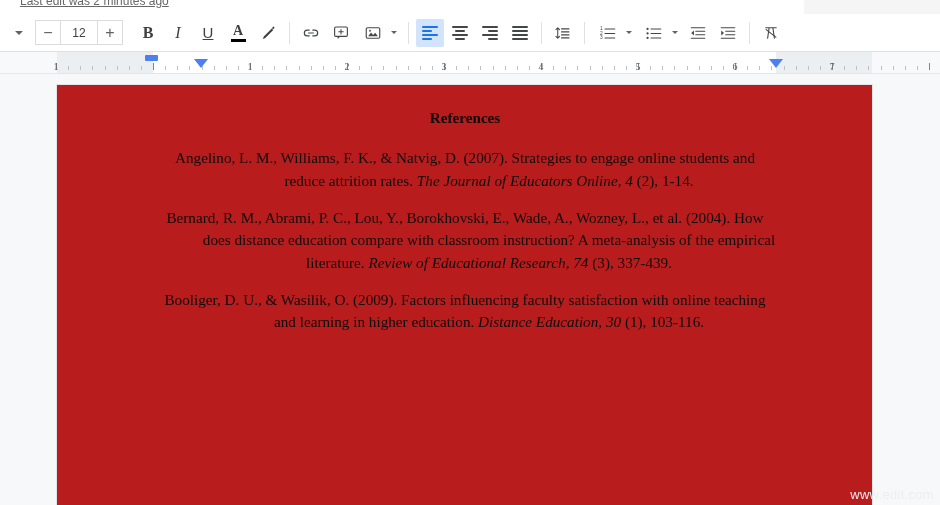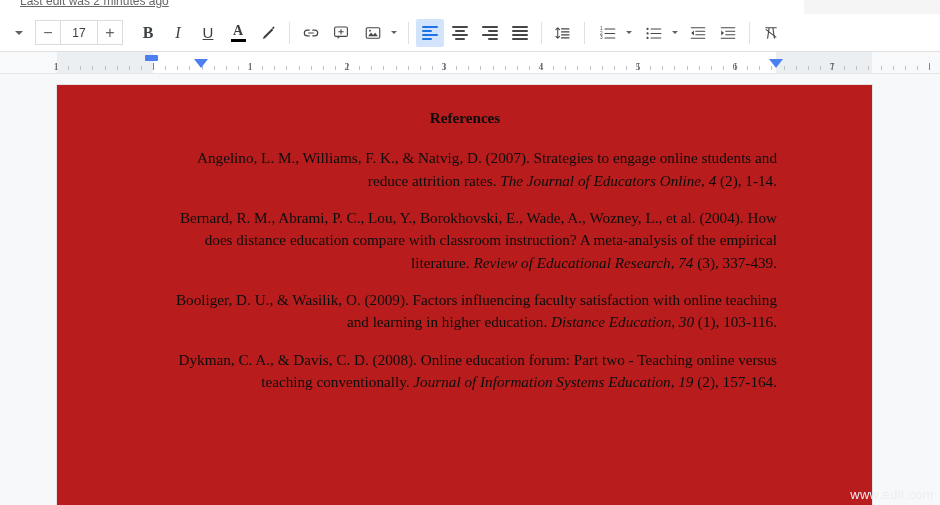--- a/index.html
+++ b/index.html
@@ -124,21 +124,21 @@
     position:absolute; top:22px; left:96px; width:624px;
     font-family:"Liberation Serif", serif;
     font-size:15.2px; color:#0d0d0d; line-height:1.47;
   }
   .doc-title {
     text-align:center; font-weight:bold; font-size:15.2px; margin:0 0 18px 0;
   }
   .ref {
     margin:0 0 15px 0;
     text-indent:-48px; padding-left:48px;
-    text-align:right;
+    text-align:center;
   }
   .ref i { font-style:italic; }
 
   .watermark {
     position:absolute; right:6px; bottom:3px;
     font-size:13px; color:#eceef0; letter-spacing:0.3px;
     font-family:"Liberation Sans", sans-serif; user-select:none;
   }
 
   .scroll-v {
@@ -155,21 +155,21 @@
   </div>
 
   <div class="toolbar">
 
     <div class="tb-btn" style="width:22px">
       <span class="caret"></span>
     </div>
 
     <div class="fs-group">
       <div class="fs-cell fs-minus">−</div>
-      <div class="fs-cell fs-value">17</div>
+      <div class="fs-cell fs-value">12</div>
       <div class="fs-cell fs-plus">+</div>
     </div>
 
     <div style="width:10px"></div>
 
     <div class="tb-btn">
       <span class="tb-label">B</span>
     </div>
     <div class="tb-btn">
       <span class="tb-label ital">I</span>
@@ -401,21 +401,20 @@
   </div>
 
   <div class="canvas">
     <div class="page">
       <div class="doc-body">
         <div class="doc-title">References</div>
         <div id="refs">
             <div class="ref"><span>Angelino, L. M., Williams, F. K., &amp; Natvig, D. (2007). Strategies to engage online students and reduce attrition rates. </span><i>The Journal of Educators Online, 4</i><span> (2), 1-14.</span></div>
             <div class="ref"><span>Bernard, R. M., Abrami, P. C., Lou, Y., Borokhovski, E., Wade, A., Wozney, L., et al. (2004). How does distance education compare with classroom instruction? A meta-analysis of the empirical literature. </span><i>Review of Educational Research, 74</i><span> (3), 337-439.</span></div>
             <div class="ref"><span>Booliger, D. U., &amp; Wasilik, O. (2009). Factors influencing faculty satisfaction with online teaching and learning in higher education. </span><i>Distance Education, 30</i><span> (1), 103-116.</span></div>
-            <div class="ref"><span>Dykman, C. A., &amp; Davis, C. D. (2008). Online education forum: Part two - Teaching online versus teaching conventionally. </span><i>Journal of Information Systems Education, 19</i><span> (2), 157-164.</span></div>
           </div>
       </div>
     </div>
     <div class="watermark">www.edit.com</div>
   </div>
 
   <div class="scroll-v"></div>
 </div>
 
 </body></html>

